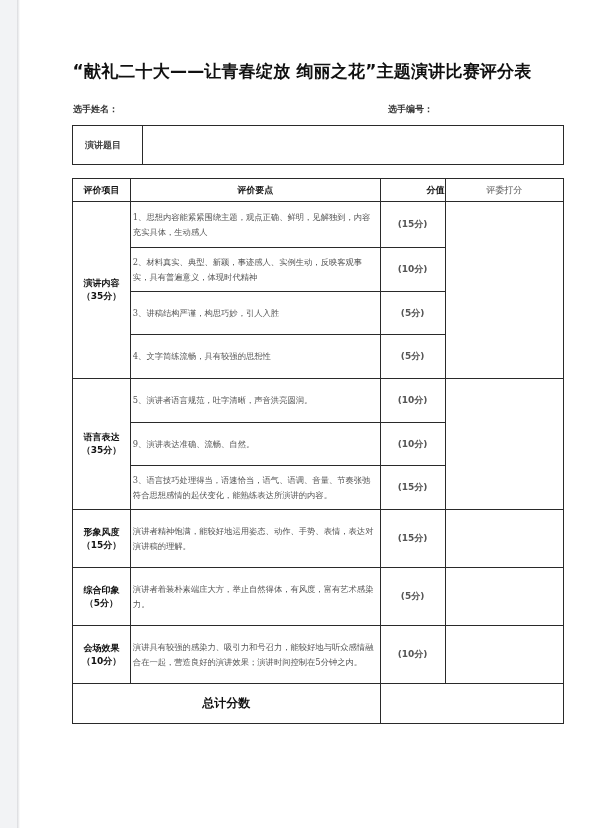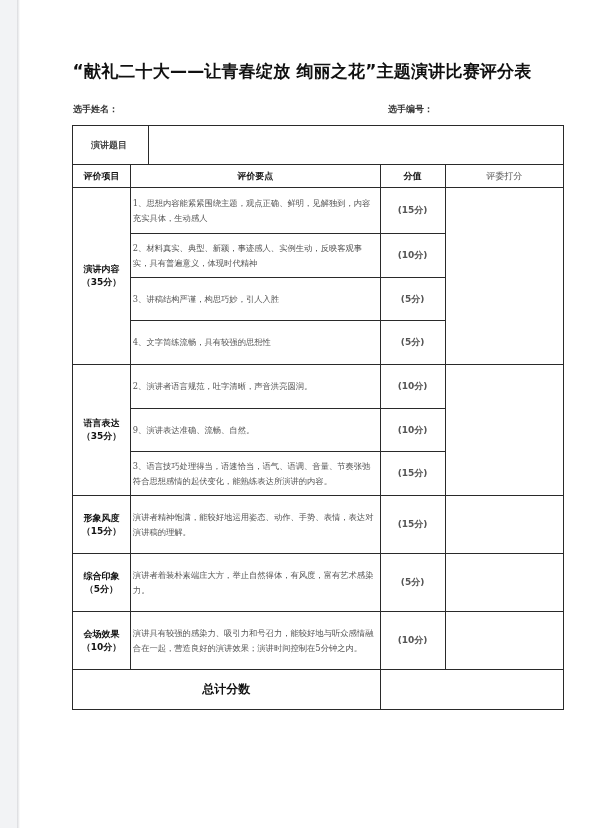--- a/index.html
+++ b/index.html
@@ -25,28 +25,28 @@
     letter-spacing:0.2px; white-space:nowrap;
   }
   .meta-label { position:absolute; top:103px; font-size:9px; font-weight:bold; color:#333; }
   .meta-name { left:73px; }
   .meta-no { left:388px; }
 
   table { border-collapse:collapse; position:absolute; left:72px; }
   td, th { border:1.5px solid #2a2a2a; padding:0; }
 
   .topic-table { top:125px; width:492px; height:40px; }
-  .topic-label { width:57px; font-size:9px; font-weight:bold; color:#444; padding-left:18px; text-align:left; }
+  .topic-label { width:57px; font-size:9px; font-weight:bold; color:#444; padding-left:12px; text-align:left; }
 
-  .score-table { top:164px; width:492px;border-radius:21px; }
+  .score-table { top:178px; width:492px;border-radius:21px; }
   .score-table th { height:22px; font-size:9px; font-weight:bold; color:#111; }
   .score-table th.judge { font-weight:normal; color:#555; }
   .c1 { width:57px; }
   .c2 { width:250px; }
-  .c3 { width:64px; }
+  .c3 { width:64px;text-align:right; }
   .c4 { width:118px;margin-left:28px; }
   .cat {
     text-align:center; font-size:9px; font-weight:bold; color:#111; line-height:13px;
   }
   .pt {
     font-family:"DejaVu Serif","Liberation Serif",serif;
     font-size:8.3px; color:#555; line-height:15px; padding:0 2px; text-align:left;
   }
   .val { text-align:center; font-size:9px; color:#555;font-weight:bold; }
   .total-label { text-align:center; font-size:12px; font-weight:bold; color:#111; }
@@ -102,21 +102,21 @@
   <tr style="height:44px">
     <td class="pt">4、文字简练流畅，具有较强的思想性</td>
     <td class="val">(5分)</td>
   </tr>
 
   <tr style="height:44px">
     <td class="cat" rowspan="3">
       <div>语言表达</div>
       <div>（35分）</div>
     </td>
-    <td class="pt">2、演讲者语言规范，吐字清晰，声音洪亮圆润。</td>
+    <td class="pt">5、演讲者语言规范，吐字清晰，声音洪亮圆润。</td>
     <td class="val">(10分)</td>
     <td rowspan="3"></td>
   </tr>
   <tr style="height:43px">
     <td class="pt">9、演讲表达准确、流畅、自然。</td>
     <td class="val">(10分)</td>
   </tr>
   <tr style="height:44px">
     <td class="pt">3、语言技巧处理得当，语速恰当，语气、语调、音量、节奏张弛符合思想感情的起伏变化，能熟练表达所演讲的内容。</td>
     <td class="val">(15分)</td>

